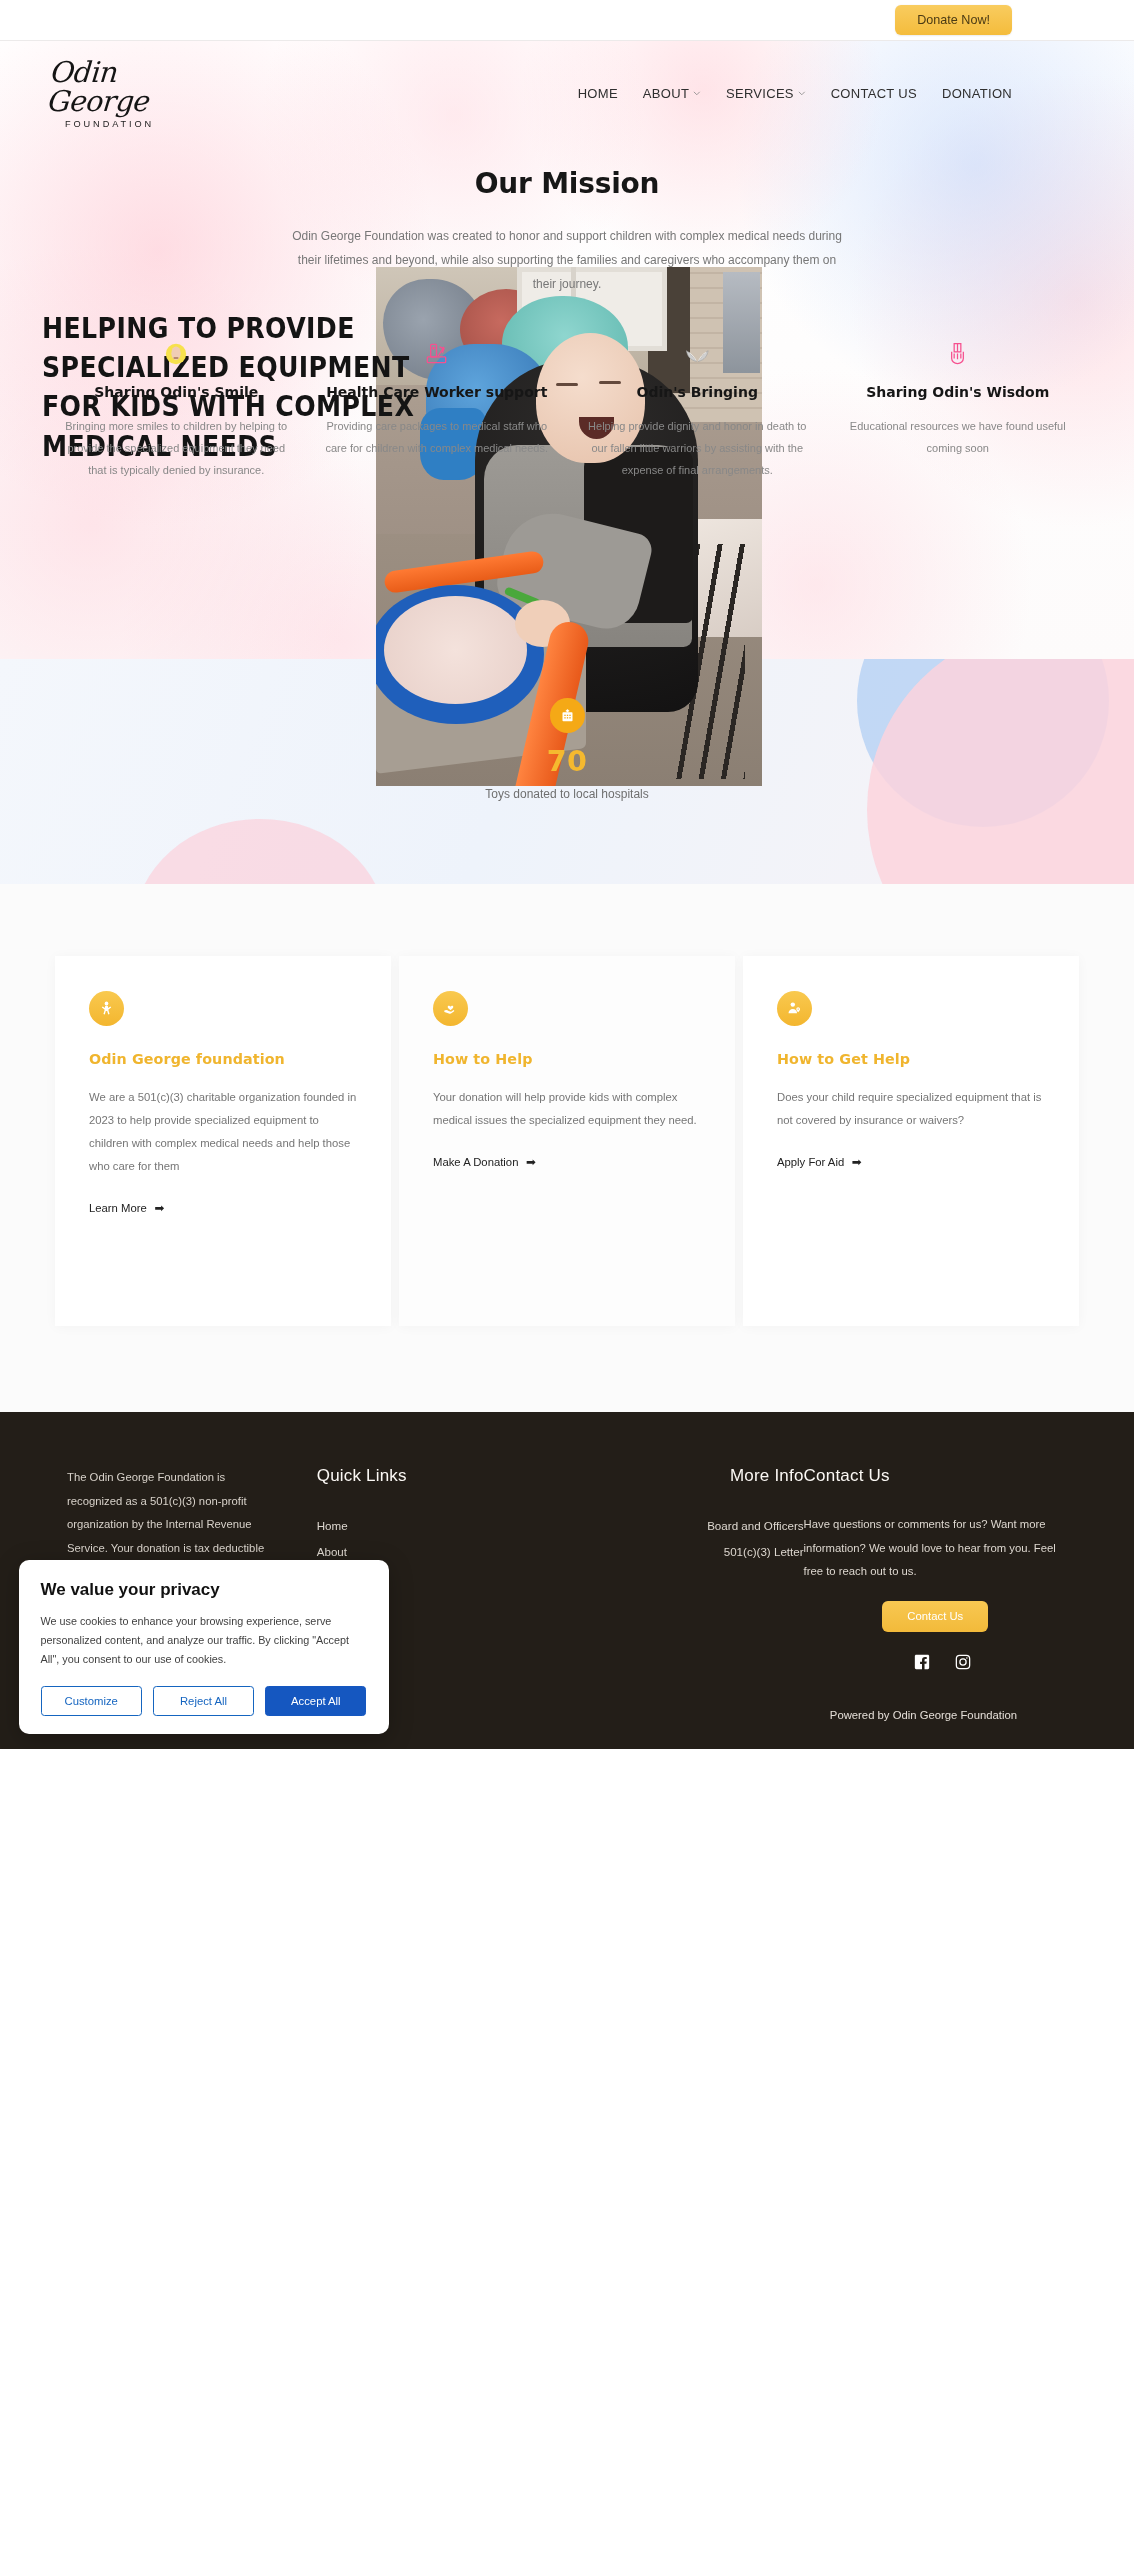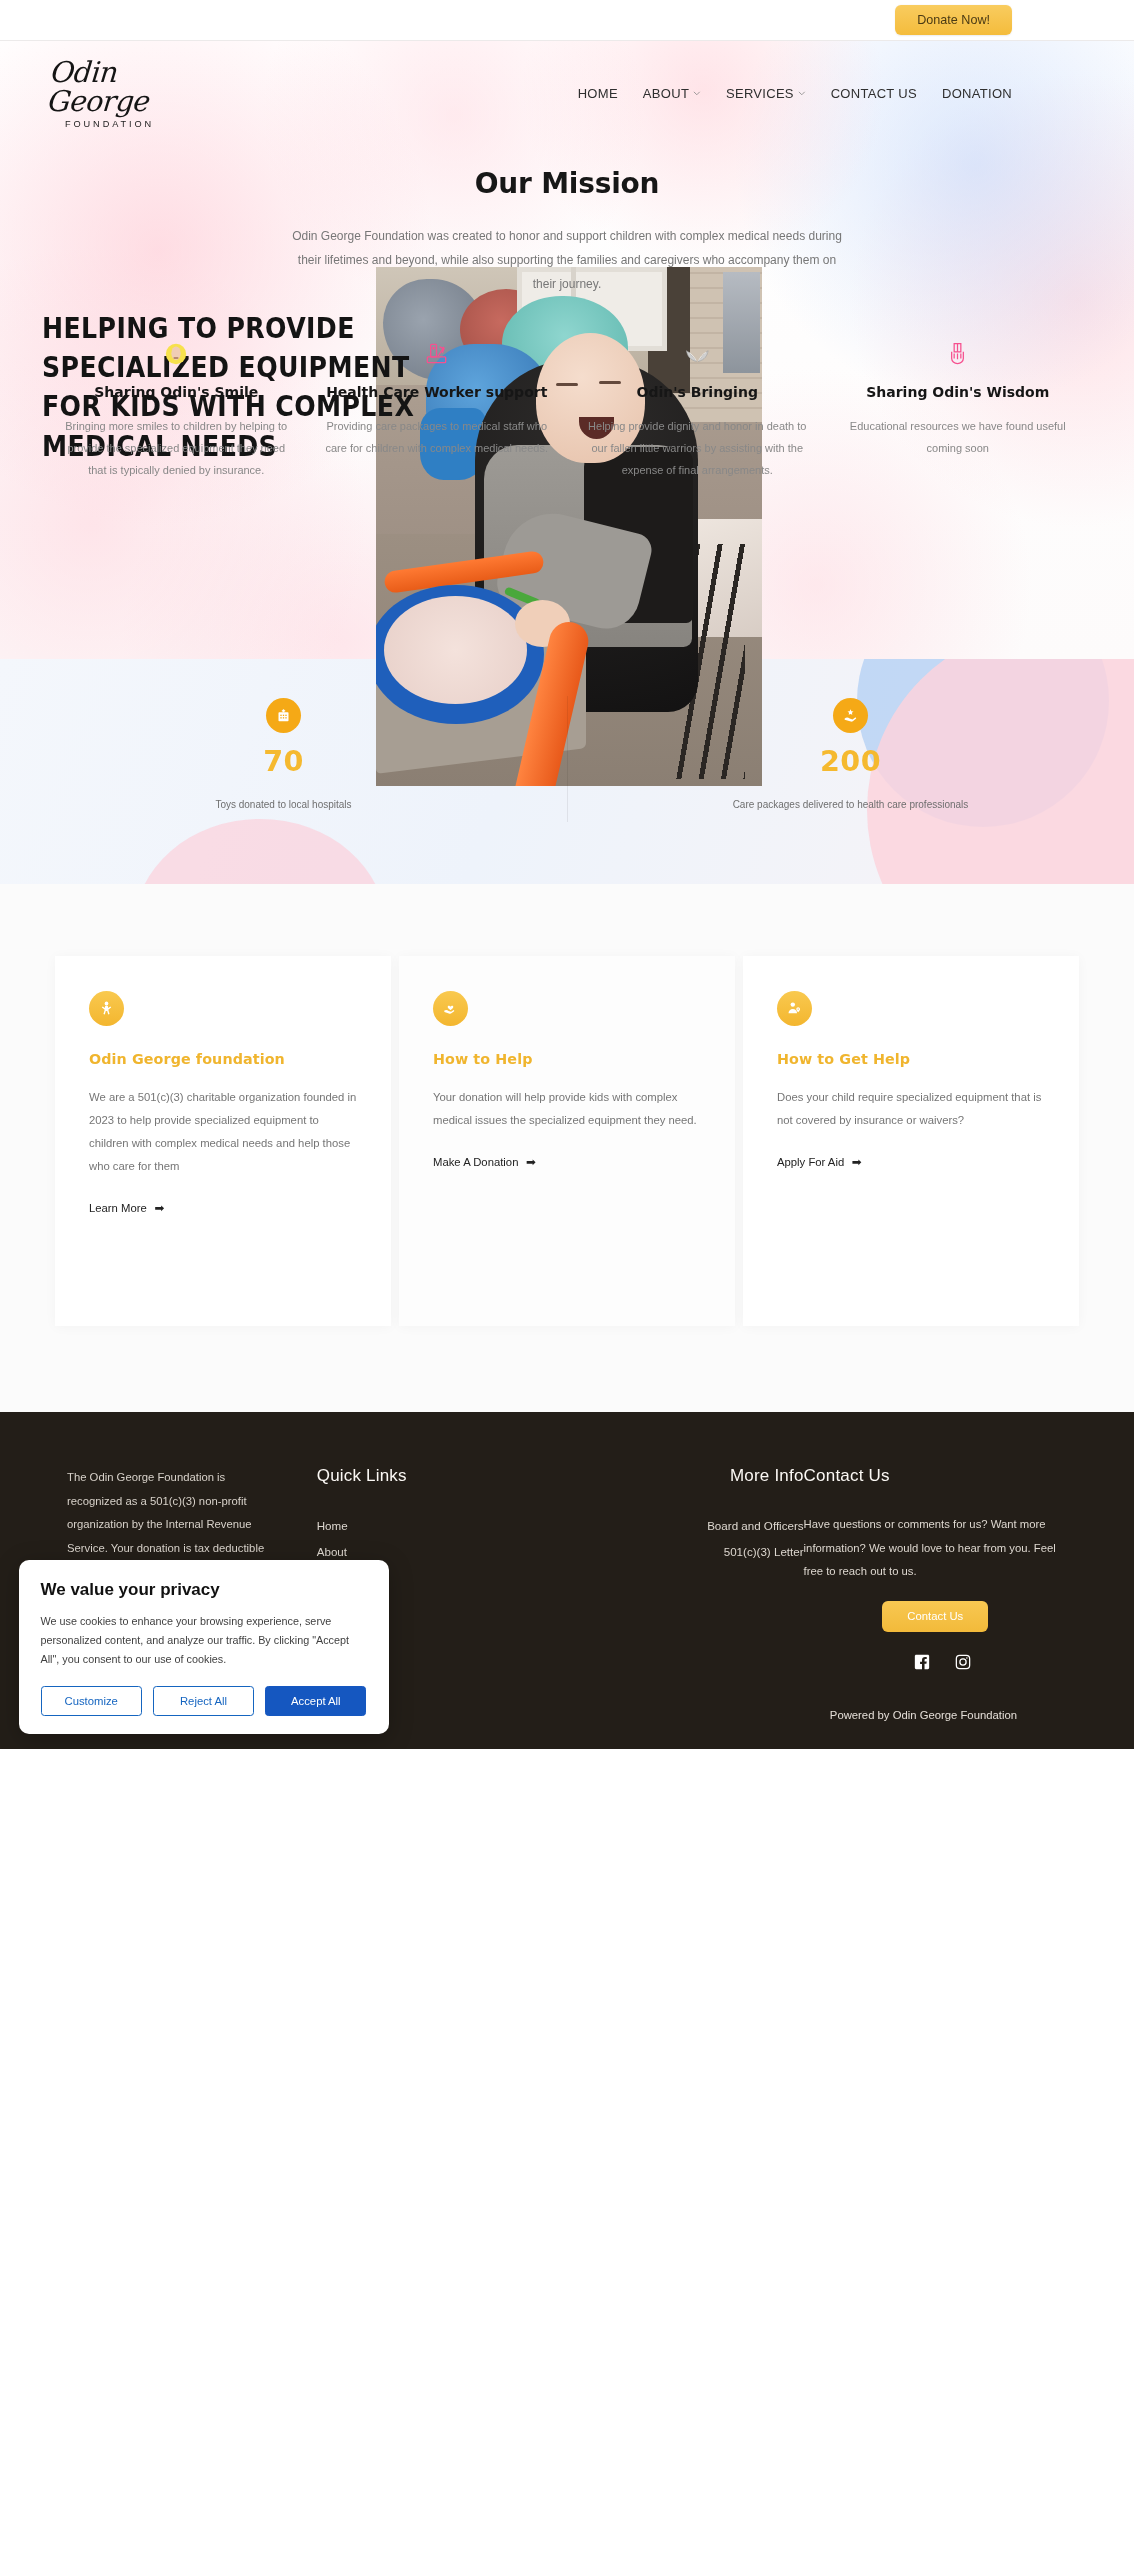--- a/index.html
+++ b/index.html
@@ -233,22 +233,22 @@
   }
   .stat-num {
     font-family: "DejaVu Sans", sans-serif;
     font-weight: 700;
     font-size: 28.6px;
     color: #f5b92f;
     letter-spacing: 0.4px;
     line-height: 1.1;
   }
   .stat-label {
-    margin-top: 16px;
-    font-size: 10px;
+    margin-top: 4px;
+    font-size: 12px;
     line-height: 2.1;
     color: #6f6f6f;
   }
 
   
   .cards-section { background: #fbfbfb; padding: 72px 55px 86px; }
   .cards { display: flex; gap: 8px; }
   .card {
     flex: 1;
     background: #ffffff;
@@ -550,30 +550,20 @@
             <rect x="8.2" y="8" width="1.6" height="1.6" fill="#f5a916"></rect>
             <rect x="11.2" y="8" width="1.6" height="1.6" fill="#f5a916"></rect>
             <rect x="5.2" y="11" width="1.6" height="1.6" fill="#f5a916"></rect>
             <rect x="8.2" y="11" width="1.6" height="1.6" fill="#f5a916"></rect>
             <rect x="11.2" y="11" width="1.6" height="1.6" fill="#f5a916"></rect>
           </svg>
         </div>
         <div class="stat-num">70</div>
         <div class="stat-label">Toys donated to local hospitals</div>
       </div>
-      <div class="stat">
-        <div class="stat-ico">
-          <svg width="15" height="15" viewBox="0 0 18 18" fill="#fff">
-            <path d="M9 1.5l1.1 2.3 2.5.3-1.9 1.7.5 2.4L9 7.1 6.8 8.2l.5-2.4L5.4 4.1l2.5-.3z"></path>
-            <path d="M2 12.5c2-1.4 4-1.4 6 0l3.4 1.2 3.6-2.5.9 1.3-4.2 3.4c-.7.5-1.5.6-2.3.3L2 14z"></path>
-          </svg>
-        </div>
-        <div class="stat-num">200</div>
-        <div class="stat-label">Care packages delivered to health care professionals</div>
-      </div>
     </div>
   </section>
 
   <section class="cards-section">
     <div class="cards">
 
       <div class="card">
         <div class="card-ico">
           <svg width="17" height="17" viewBox="0 0 20 20" fill="#fff">
             <circle cx="10" cy="4" r="2.2"></circle>

